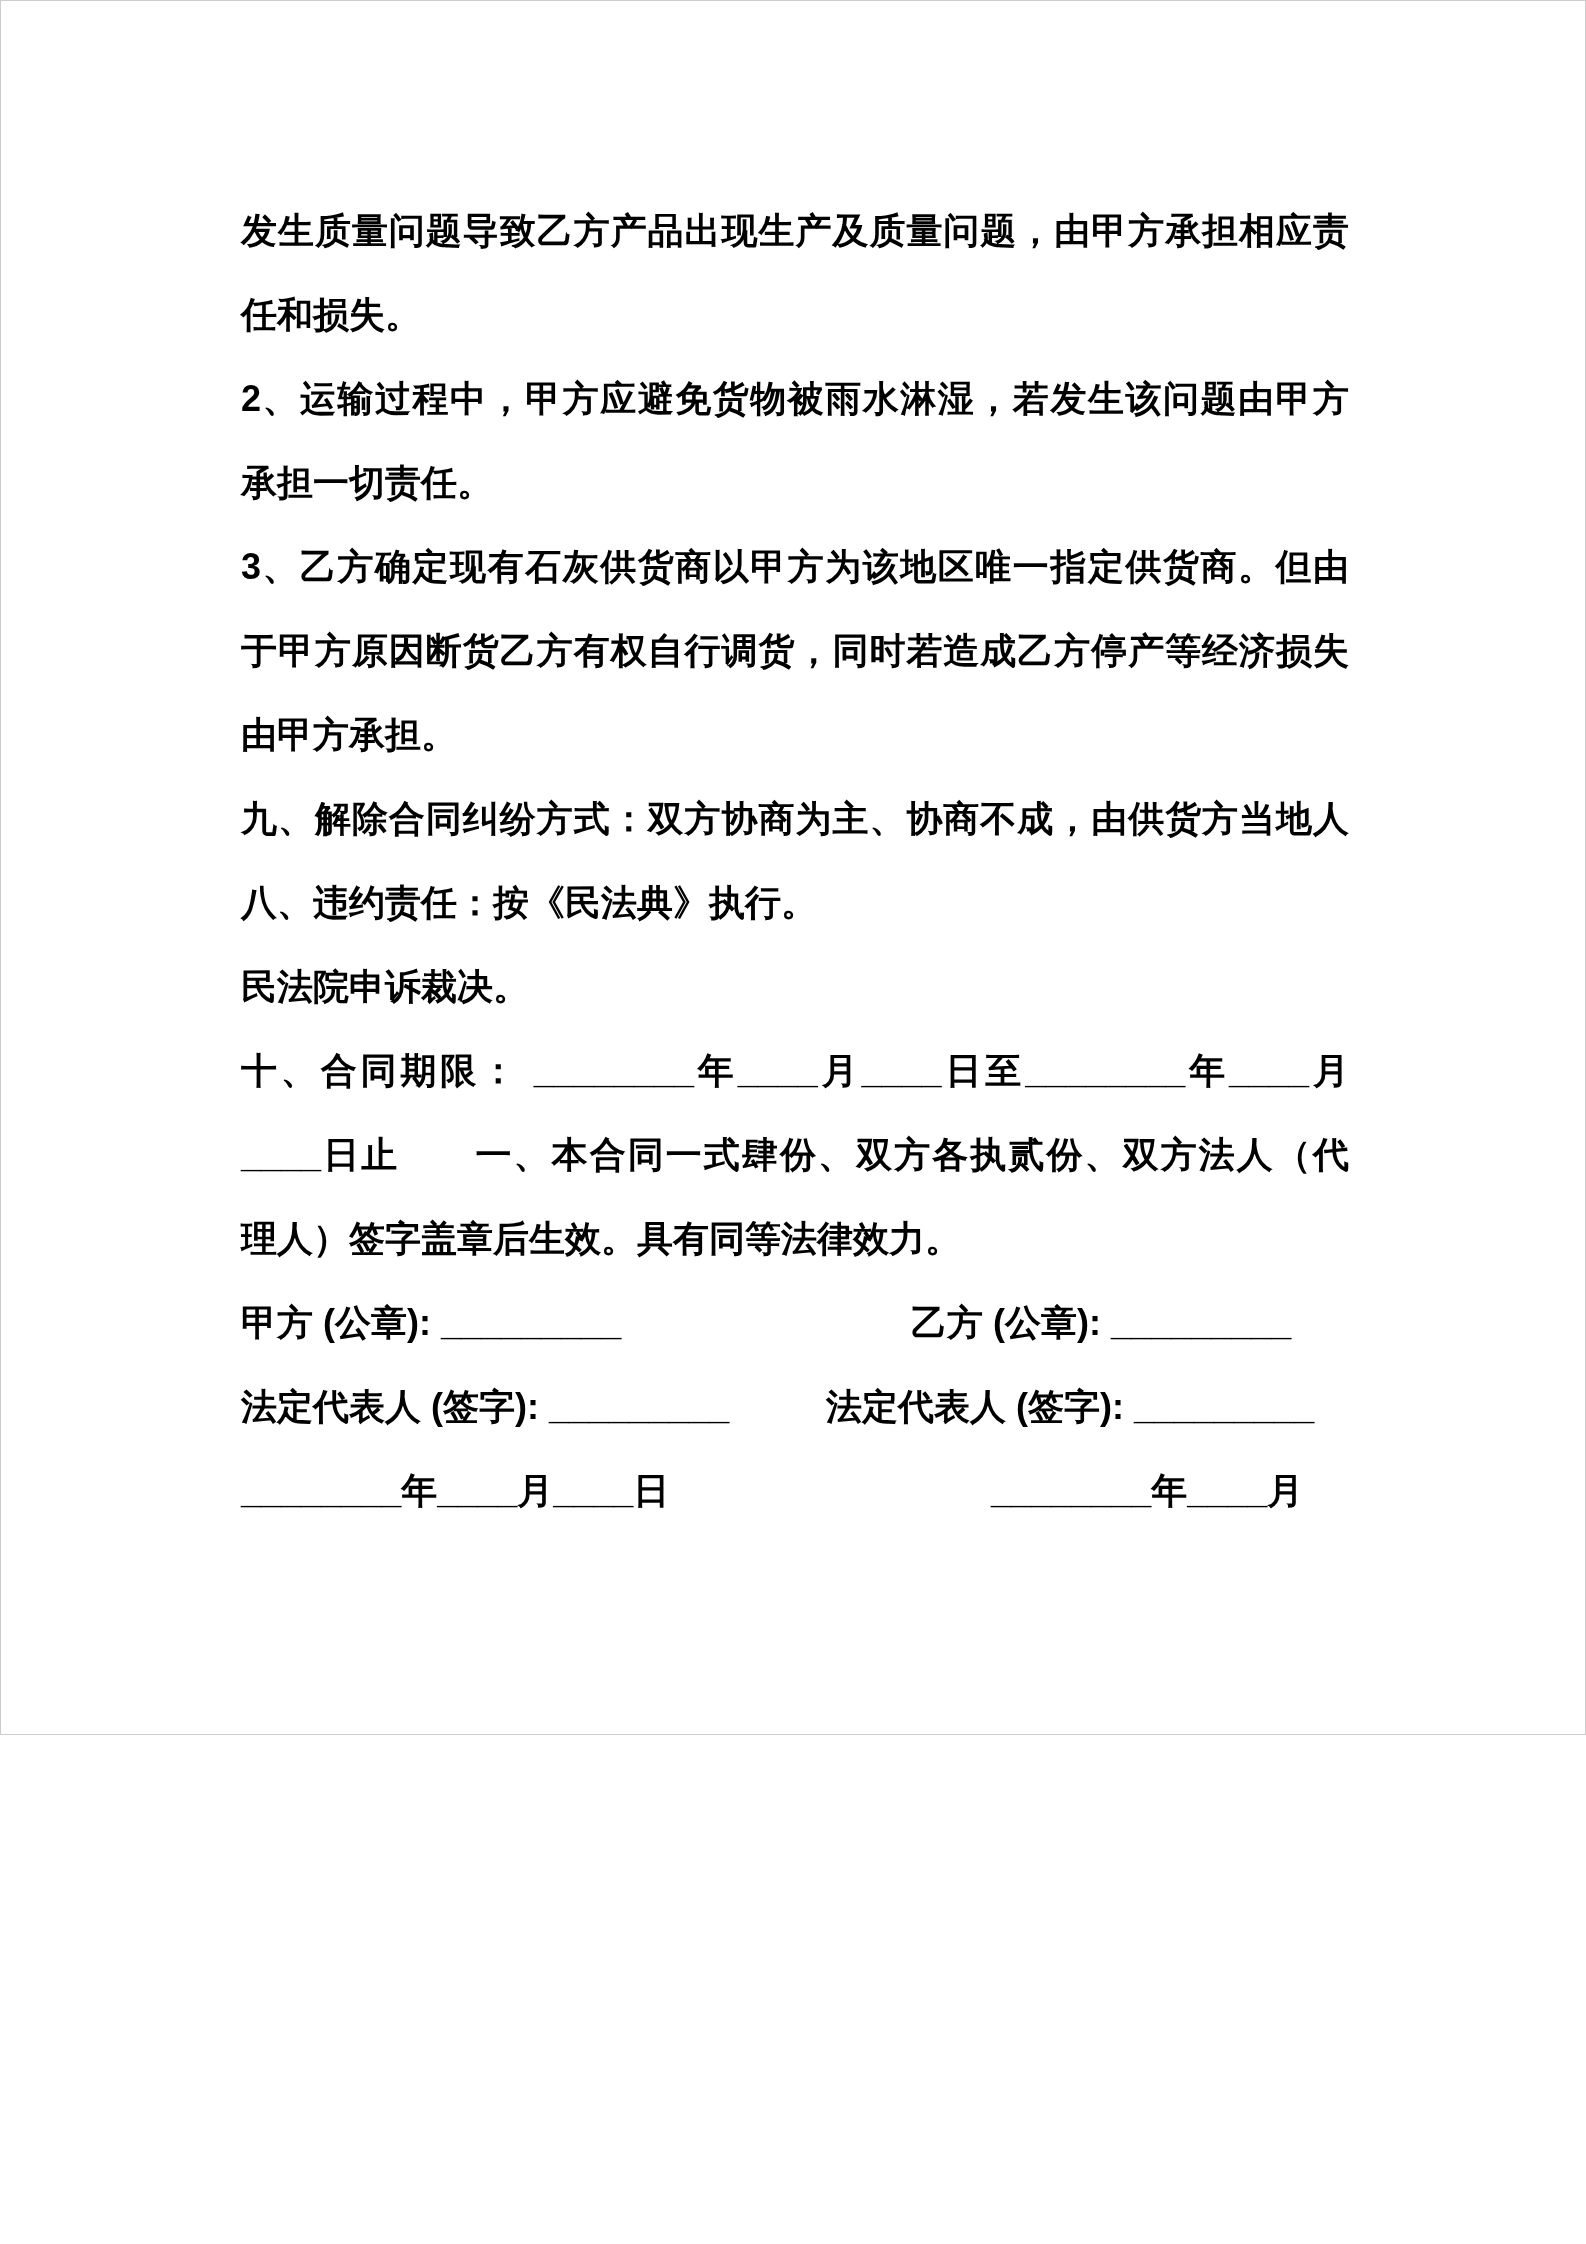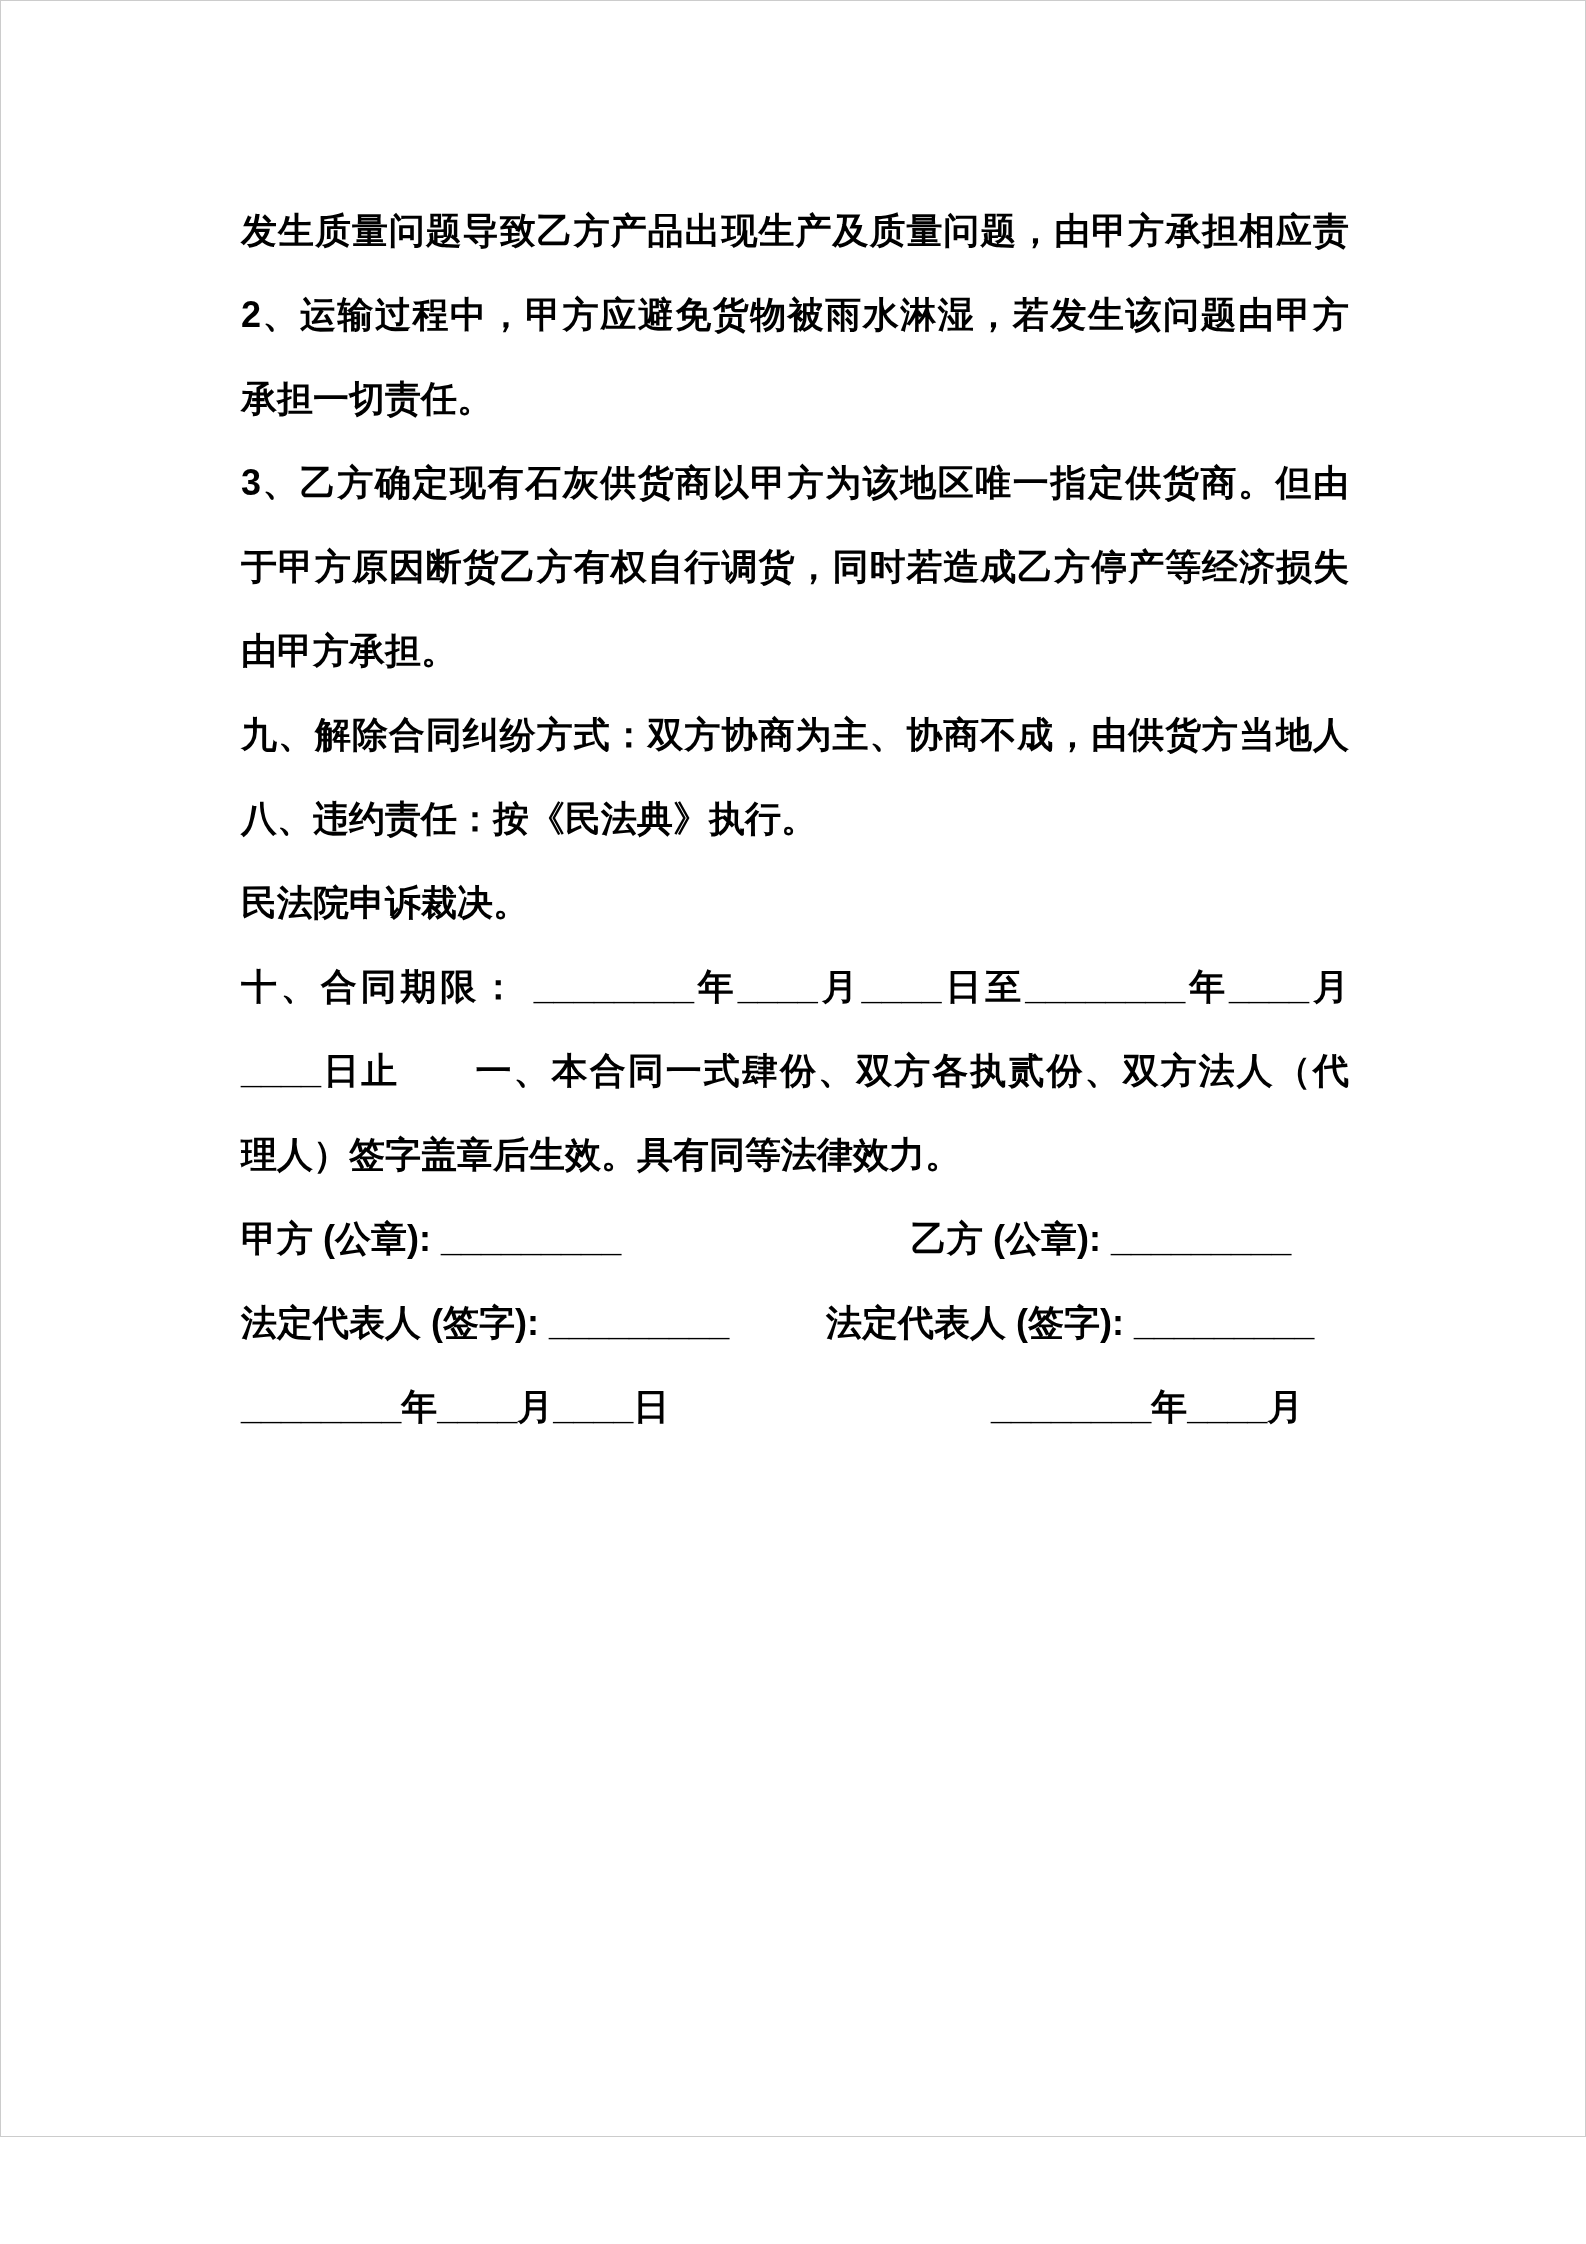--- a/index.html
+++ b/index.html
@@ -3,21 +3,21 @@
 <meta charset="utf-8">
 <style>
   html, body {
     margin: 0;
     padding: 0;
     background: #ffffff;
   }
   .page {
     position: relative;
     width: 1586px;
-    height: 2137px;
+    height: 1735px;
     box-sizing: border-box;
     background: #ffffff;
     border: 1px solid #cccccc;
     overflow: hidden;
     font-family: "Liberation Sans", sans-serif;
     color: #000000;
   }
   .contract-body {
     position: absolute;
     left: 240px;
@@ -48,20 +48,21 @@
   .off-585 { left: 585px; }
   .off-750 { left: 750px; }
 </style>
 </head>
 <body>
 
 <div class="page">
   <div class="contract-body">
 
     <div class="line just">发生质量问题导致乙方产品出现生产及质量问题，由甲方承担相应责</div>
+    <div class="line">任和损失。</div>
 
     <div class="line just">2、运输过程中，甲方应避免货物被雨水淋湿，若发生该问题由甲方</div>
     <div class="line">承担一切责任。</div>
 
     <div class="line just">3、乙方确定现有石灰供货商以甲方为该地区唯一指定供货商。但由</div>
     <div class="line just">于甲方原因断货乙方有权自行调货，同时若造成乙方停产等经济损失</div>
     <div class="line">由甲方承担。</div>
 
     <div class="line just">九、解除合同纠纷方式：双方协商为主、协商不成，由供货方当地人</div>
 

